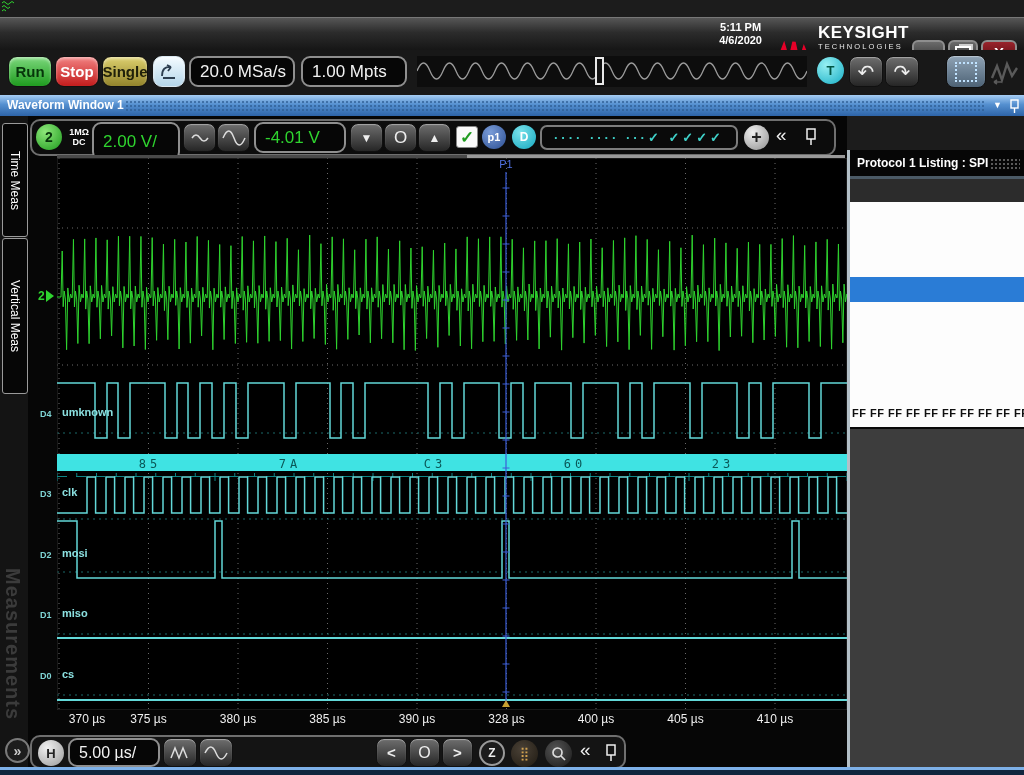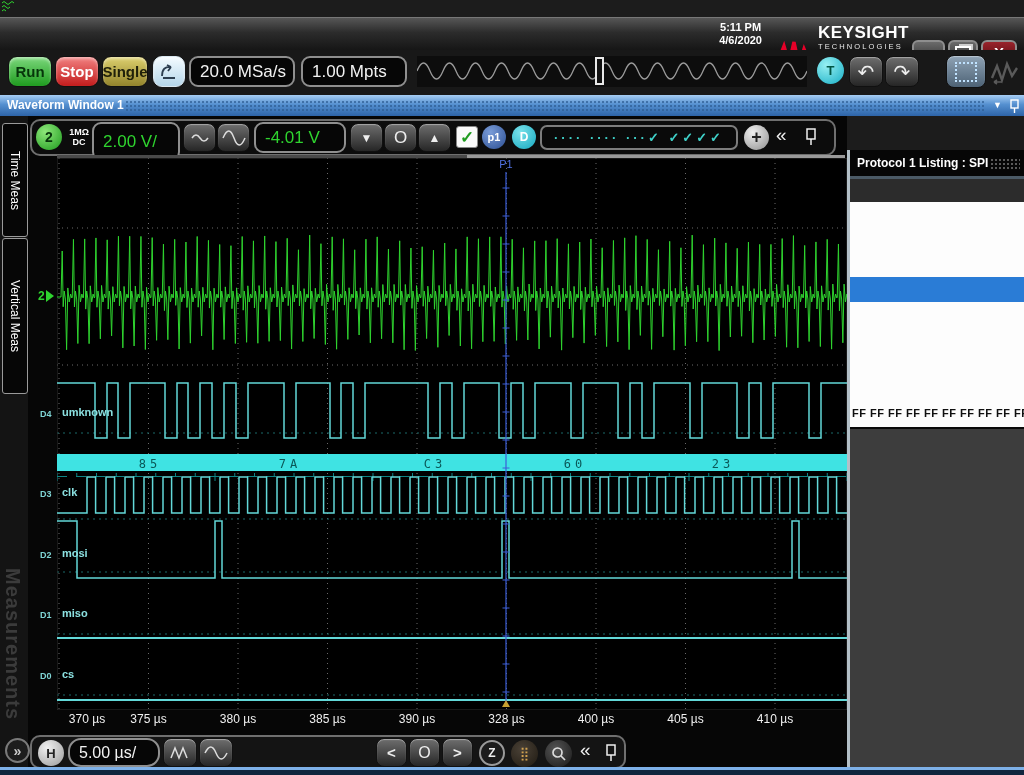--- a/index.html
+++ b/index.html
@@ -368,21 +368,21 @@
       <div class="timeaxis-lbl" style="left: 506.5px;">328 µs</div>
       <div class="timeaxis-lbl" style="left: 596px;">400 µs</div>
       <div class="timeaxis-lbl" style="left: 685.5px;">405 µs</div>
       <div class="timeaxis-lbl" style="left: 775px;">410 µs</div>
     </div>
 
   <div class="abs botgroup">
     <div class="abs circ" style="left:6px;top:3px;width:26px;height:26px;background:radial-gradient(circle at 35% 30%,#f0f0f0,#9a9a9a);color:#222;font-weight:bold;font-size:13px;">
         <span>H</span>
       </div>
-    <div class="abs tfield" style="left:36px;top:1px;width:92px;height:29px;font-size:16px;border-radius:13px;">
+    <div class="abs tfield" style="left:36px;top:1px;width:92px;height:29px;font-size:16px;">
         <span>5.00 µs/</span>
       </div>
     <div class="abs gbtn" style="left:131px;top:1px;width:34px;height:29px;">
       <svg width="20" height="14">
           <polyline points="1,12 5,2 9,12 13,2 17,12" fill="none" stroke="#ddd" stroke-width="1.5"></polyline>
         </svg>
     </div>
     <div class="abs gbtn" style="left:167px;top:1px;width:34px;height:29px;">
       <svg width="24" height="18">
           <path d="M1,9 Q7,-3 12,9 T23,9" fill="none" stroke="#ddd" stroke-width="1.5"></path>

